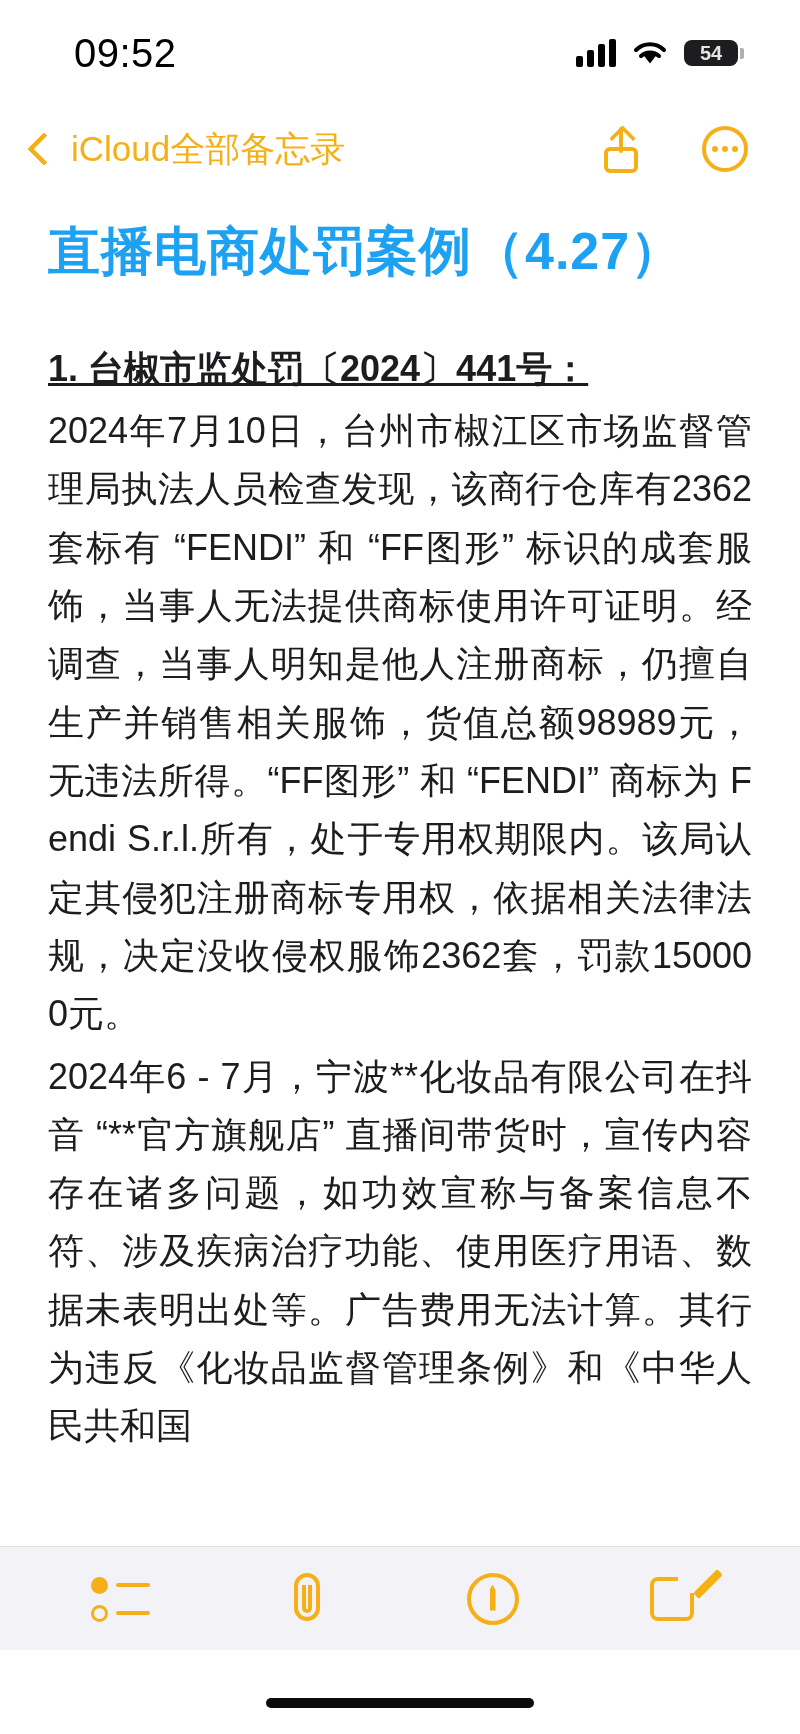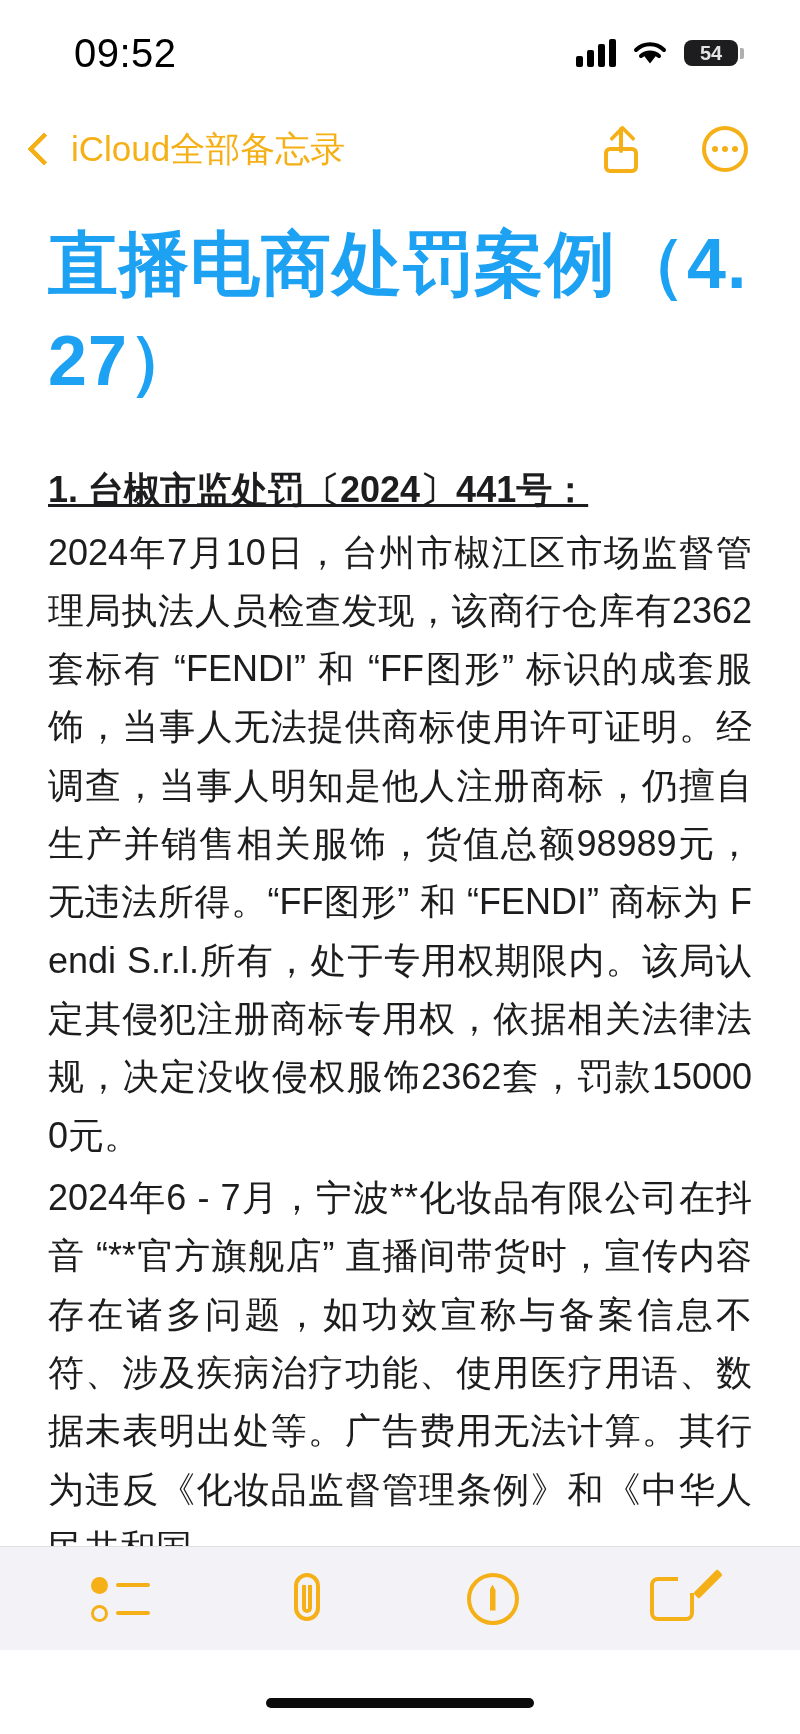--- a/index.html
+++ b/index.html
@@ -174,21 +174,21 @@
     background: #f5b017;
     display: block;
   }
 
   
   .note {
     padding: 24px 48px 0 48px;
     box-sizing: border-box;
   }
   .note-title {
-    font-size: 70px;
+    font-size: 52px;
     line-height: 1.38;
     font-weight: bold;
     color: #1da1f2;
     letter-spacing: 1px;
     word-break: break-all;
   }
   .para {
     font-size: 36px;
     line-height: 1.62;
     color: #1d1d1f;

